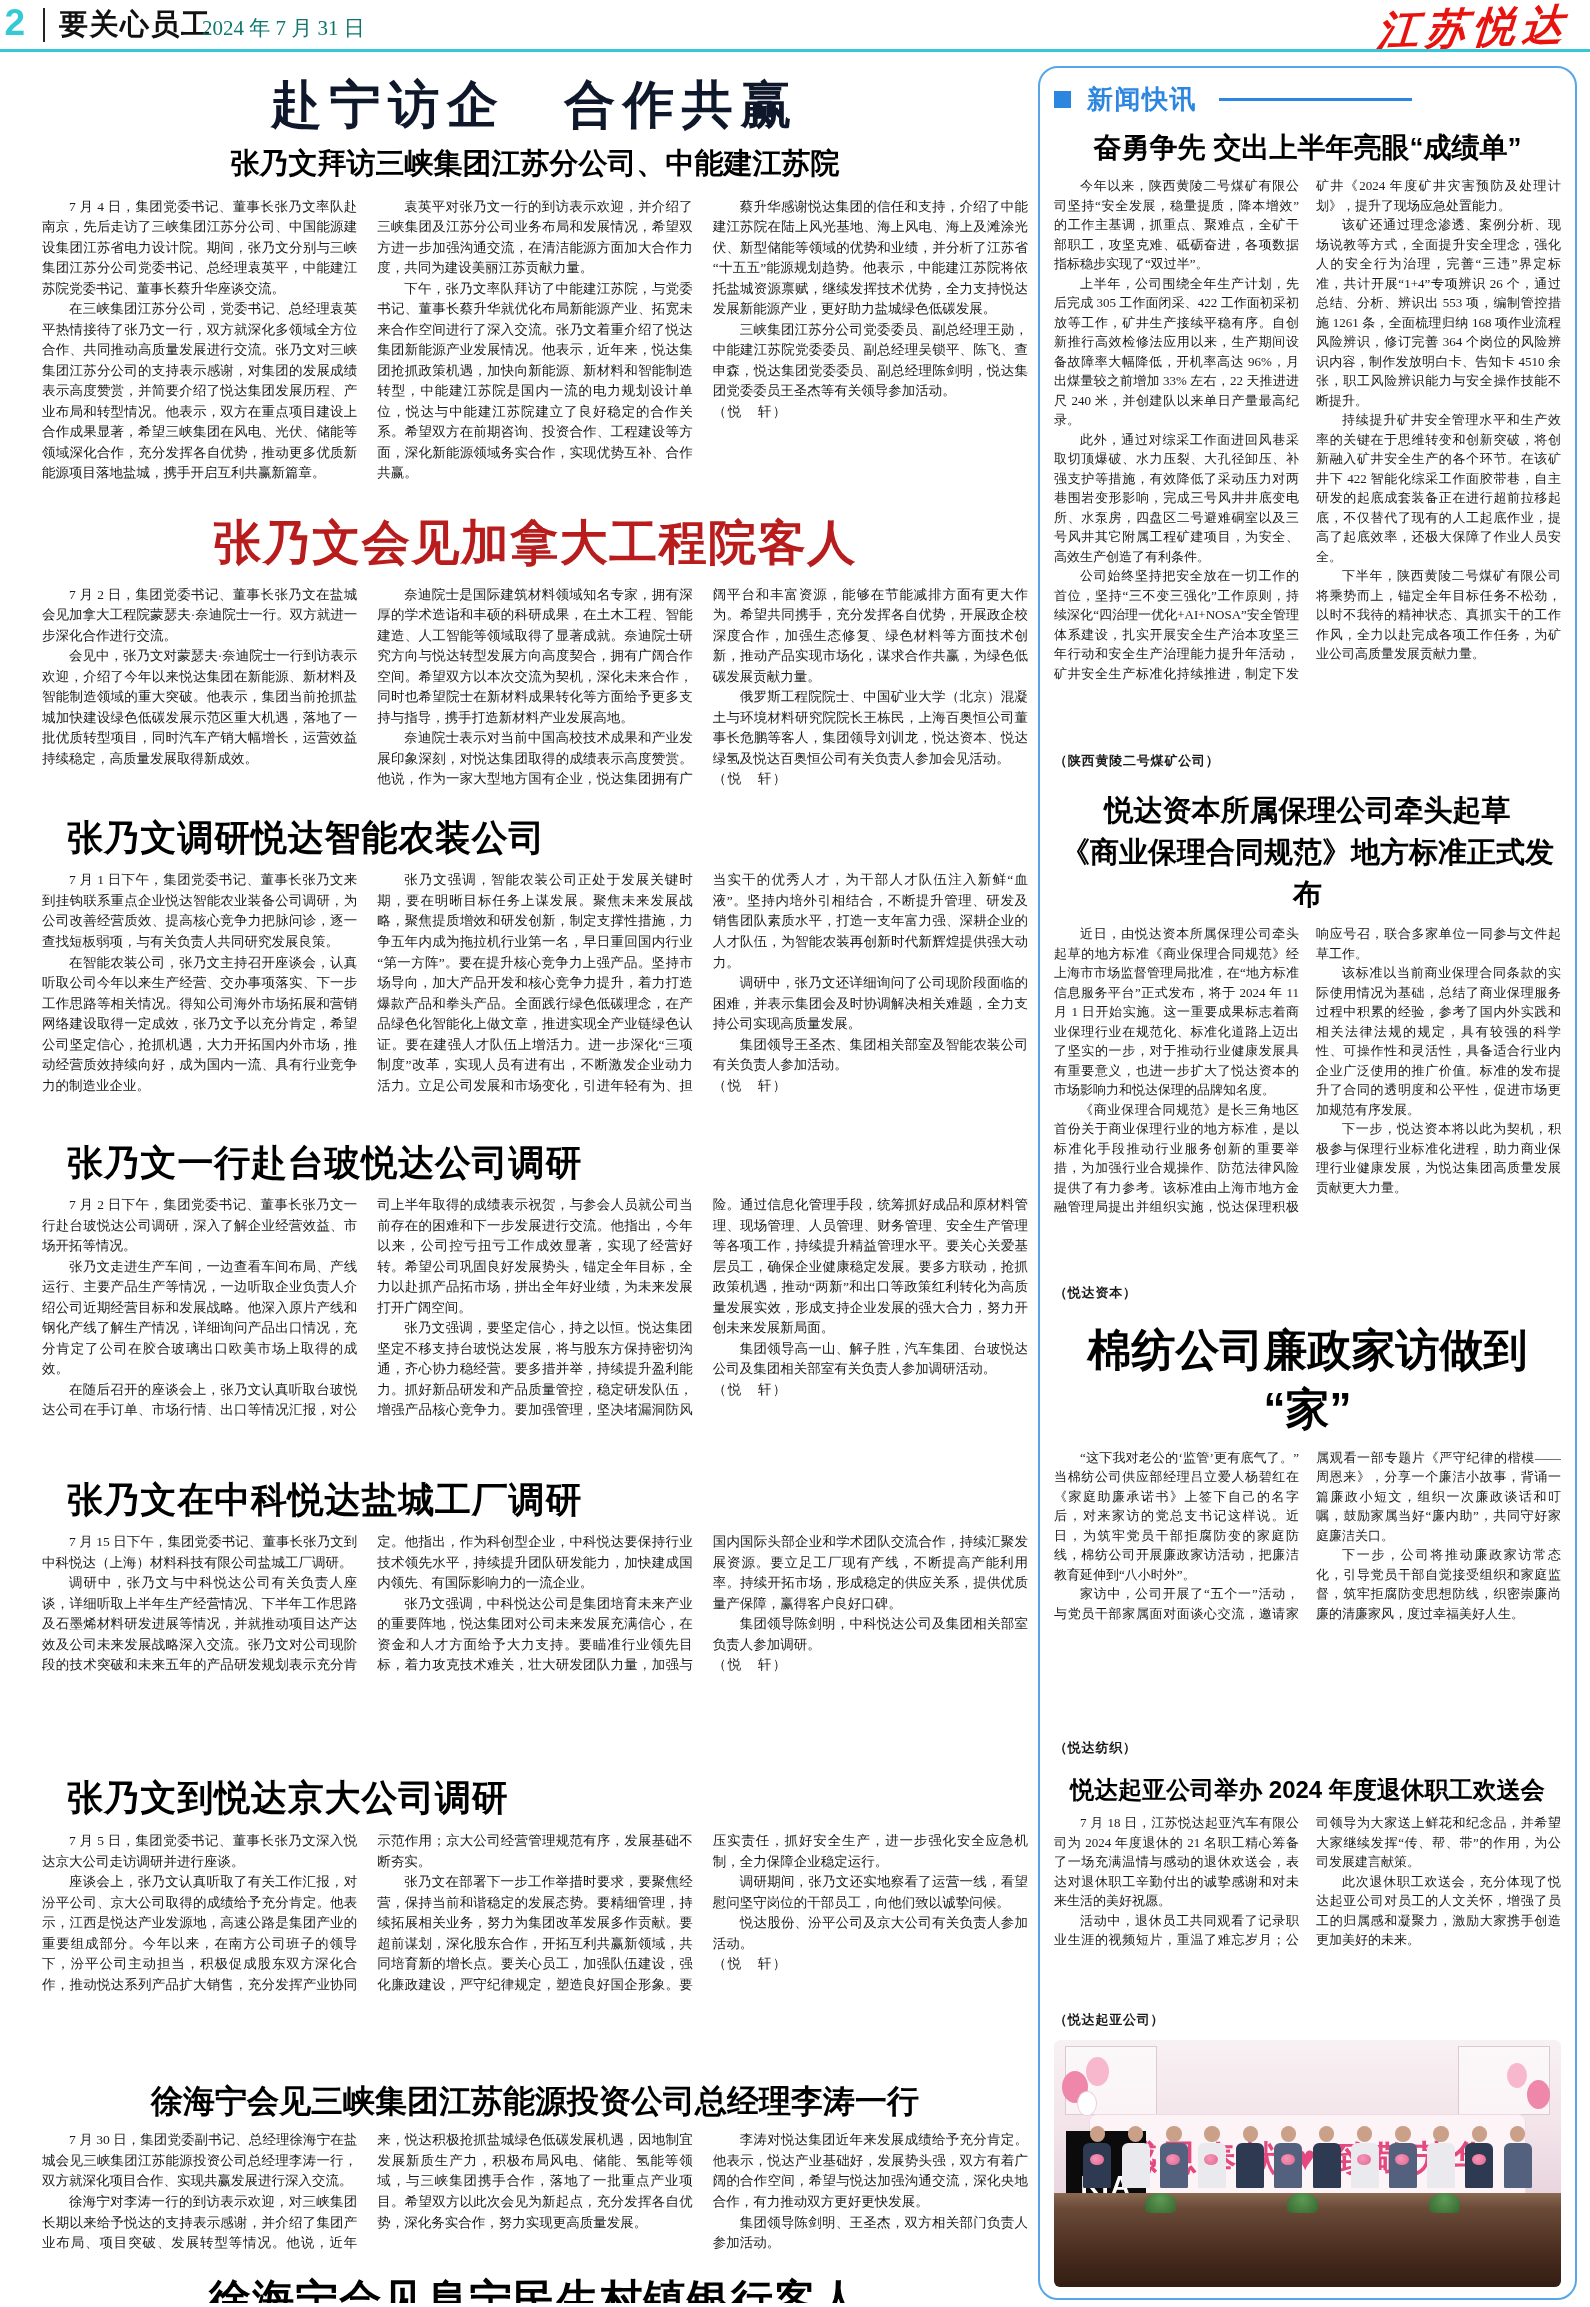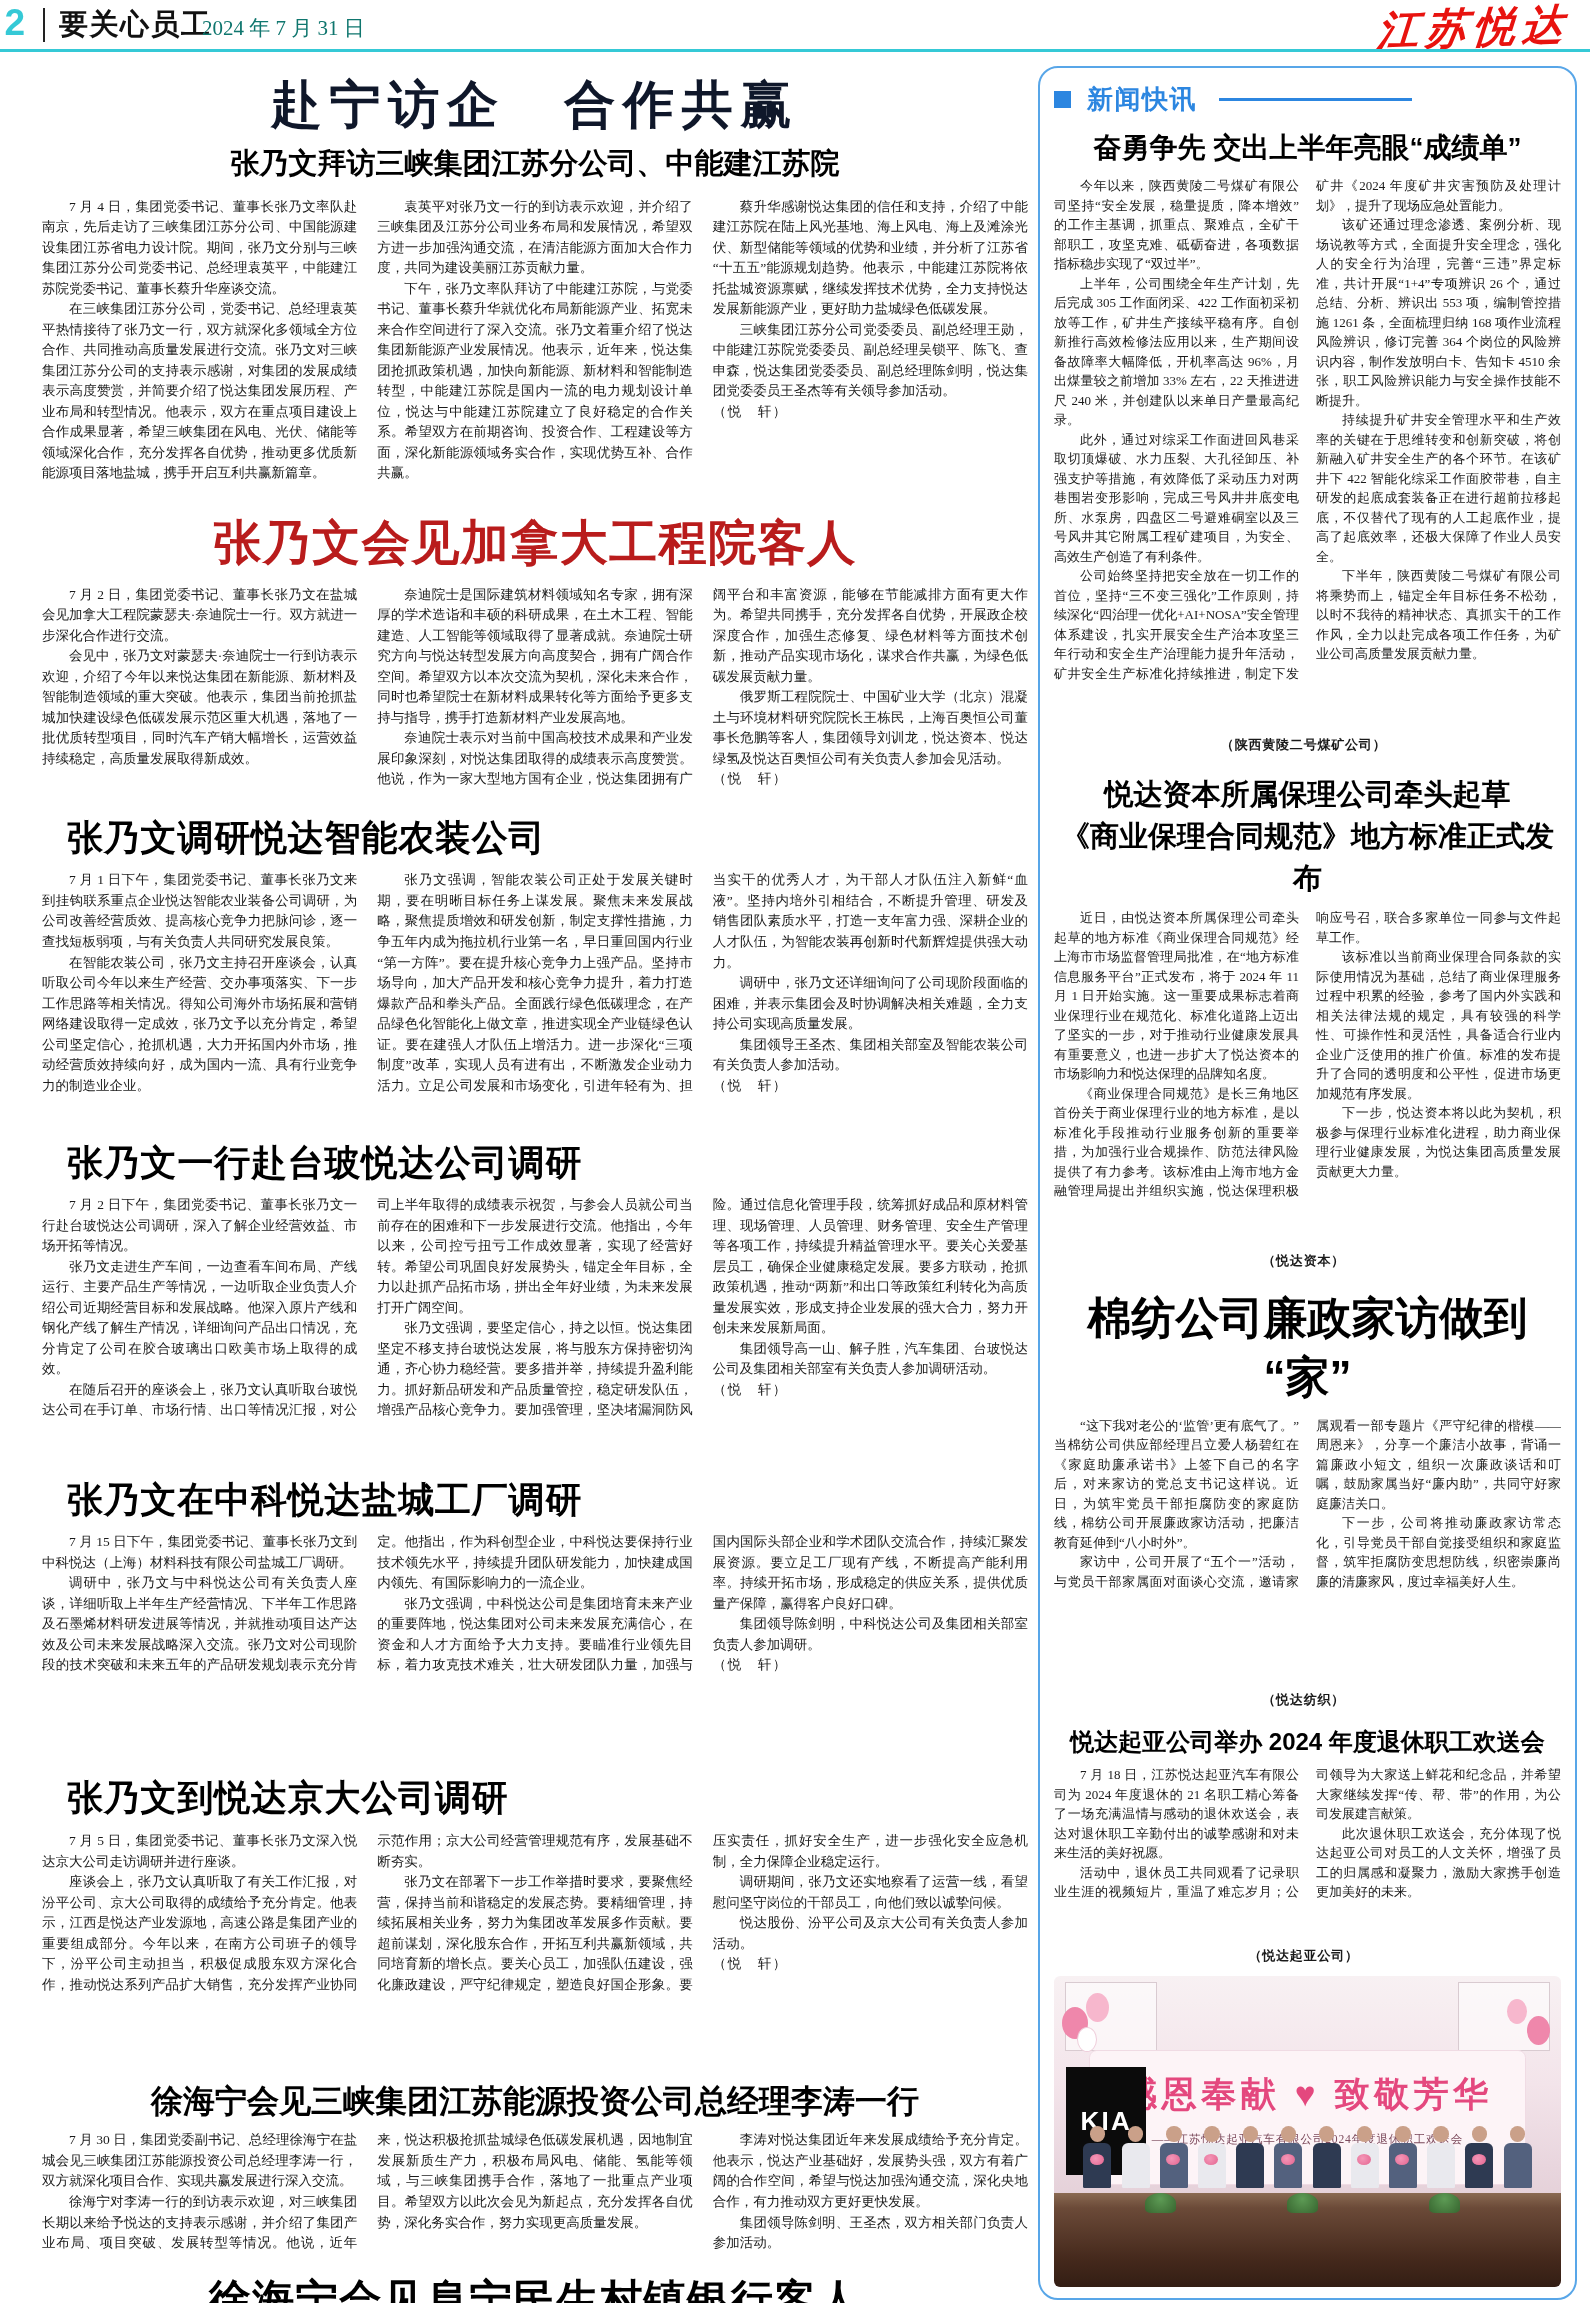--- a/index.html
+++ b/index.html
@@ -41,21 +41,21 @@
   .bull-sq{width:17px;height:17px;background:var(--blue);}
   .bull-label{font-family:var(--sans);font-weight:700;font-size:26px;color:var(--blue);letter-spacing:1.5px;}
   .bull-line{width:193px;height:3.1px;background:var(--blue);margin-left:6.2px;}
   .bitem{margin-bottom:10.8px;}
   .bt1{font-family:var(--sans);font-weight:700;font-size:28px;text-align:center;margin:4.6px 0 9.2px;color:#000;}
   .bt2{font-family:var(--sans);font-weight:700;font-size:29px;text-align:center;line-height:1.45;margin:7.7px 0 9.2px;color:#000;}
   .bt3{font-family:var(--sans);font-weight:700;font-size:44px;text-align:center;margin:7.7px 0 9.2px;color:#000;}
   .bt4{font-family:var(--sans);font-weight:700;font-size:24px;text-align:center;margin:6.2px 0 7.7px;color:#000;}
   .bcols{column-count:2;column-gap:17px;overflow:hidden;font-size:13px;line-height:1.5;}
   .b720{height:555px}.b440{height:339px}.b350{height:270px}.b230{height:177px}
-  .bsig{text-align:center;padding-right:7.7px;font-weight:700;font-size:13px;margin-top:5px;letter-spacing:0.8px;}
+  .bsig{text-align:left;padding-right:7.7px;font-weight:700;font-size:13px;margin-top:21px;letter-spacing:0.8px;}
 
   
   .photo{margin-top:auto;position:relative;height:451px;border-radius:6.2px;overflow:hidden;background:linear-gradient(180deg,#f8f1f3 0%,#f3e4ea 35%,#e9d6de 60%,#d9c3cb 100%);}
   .window{position:absolute;top:6.2px;width:92px;height:69px;background:rgba(255,255,255,.55);border:1.5px solid #d9cbd1;}
   .w1{left:10.8px}.w2{right:10.8px}
   .balloon{position:absolute;border-radius:50%;}
   .backdrop{position:absolute;left:7%;top:74px;width:86%;height:135px;background:#fdf4f7;border:1.5px solid #f0dbe4;border-radius:7.7px;text-align:center;padding-top:20px;}
   .banner1{font-family:var(--sans);font-weight:700;font-size:35px;color:#e4487e;letter-spacing:4.6px;}
   .banner2{font-size:11.6px;color:#7c4a5c;margin-top:14px;letter-spacing:0.8px;}
   .kia{position:absolute;left:12.3px;top:91px;width:80px;height:108px;background:#0b0b0b;color:#fff;display:flex;align-items:center;justify-content:center;font-family:var(--sans);font-weight:700;font-size:26px;letter-spacing:2.3px;}

